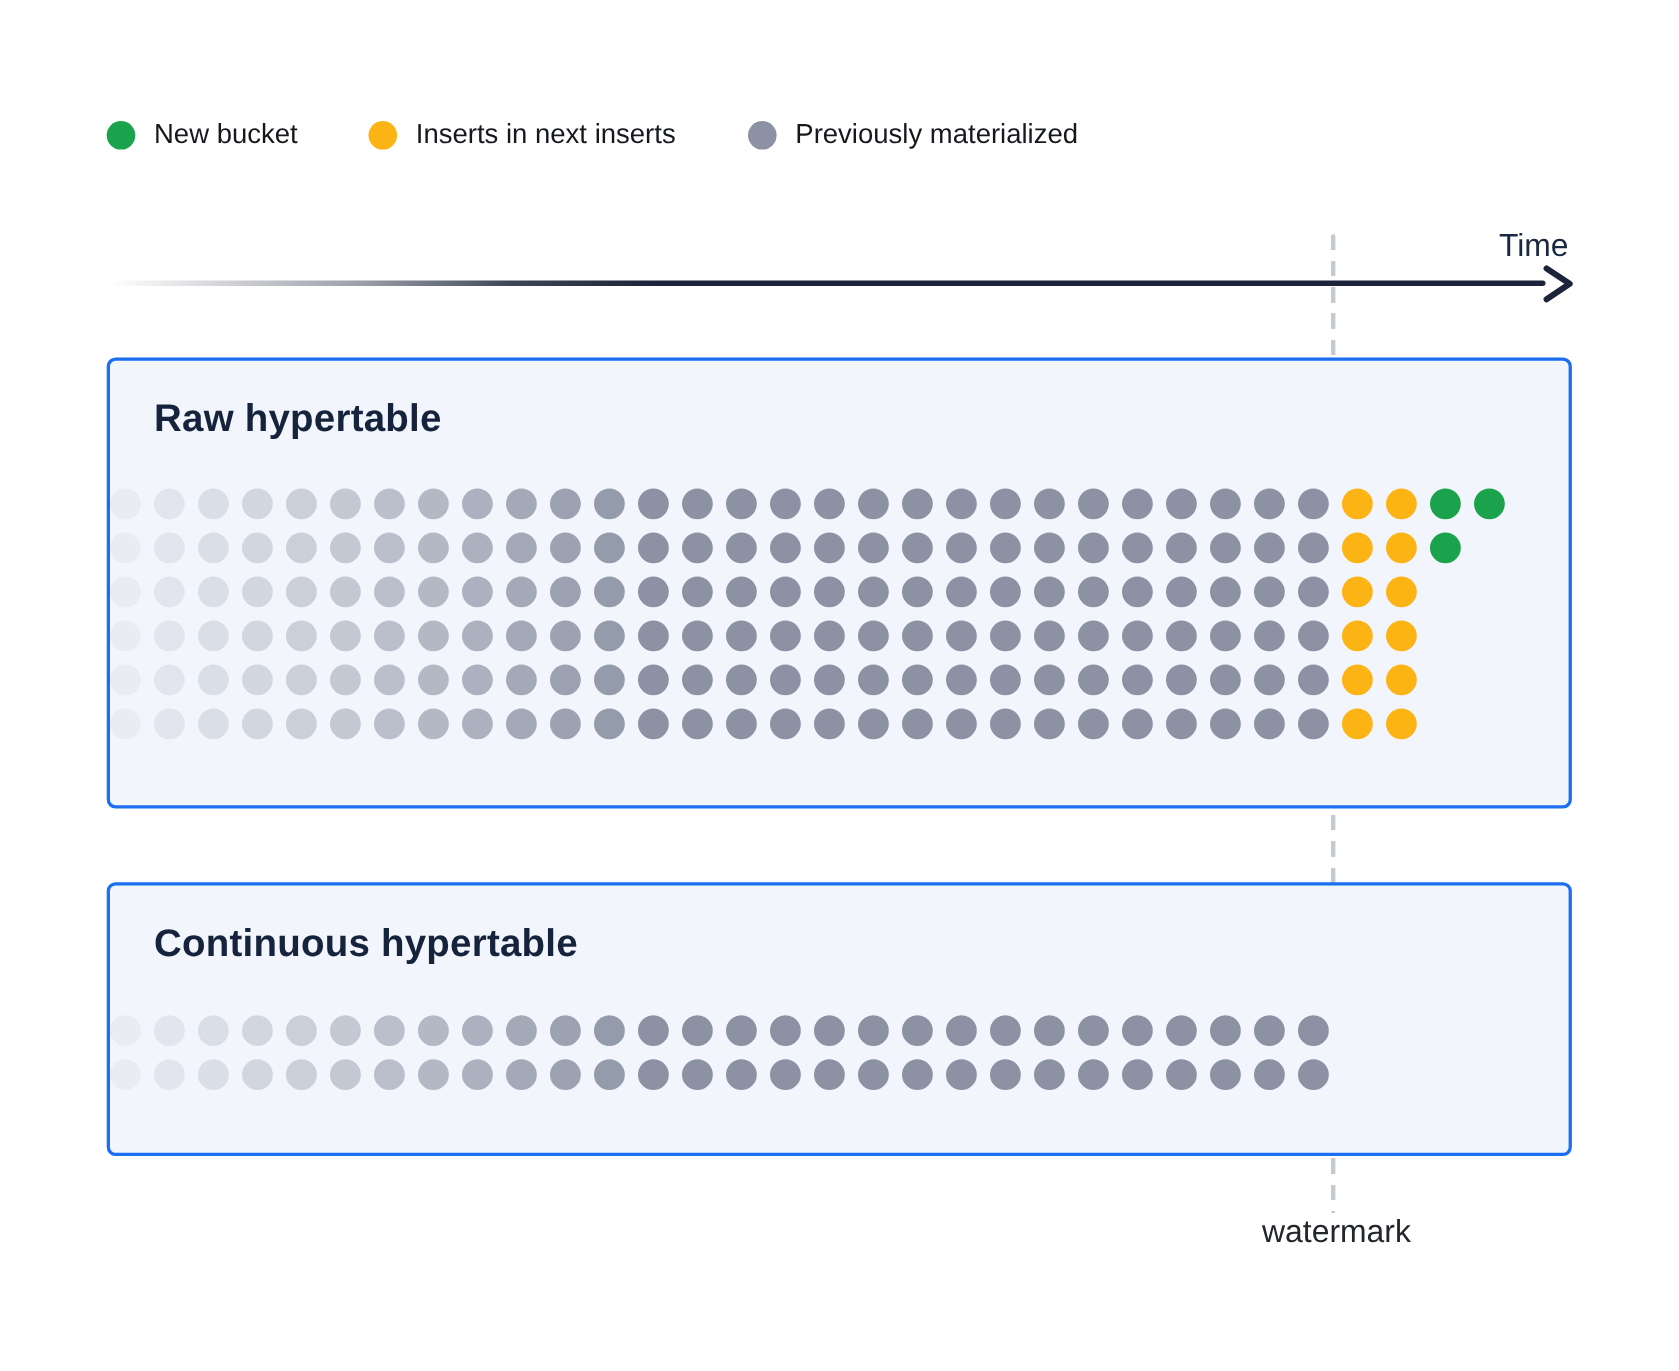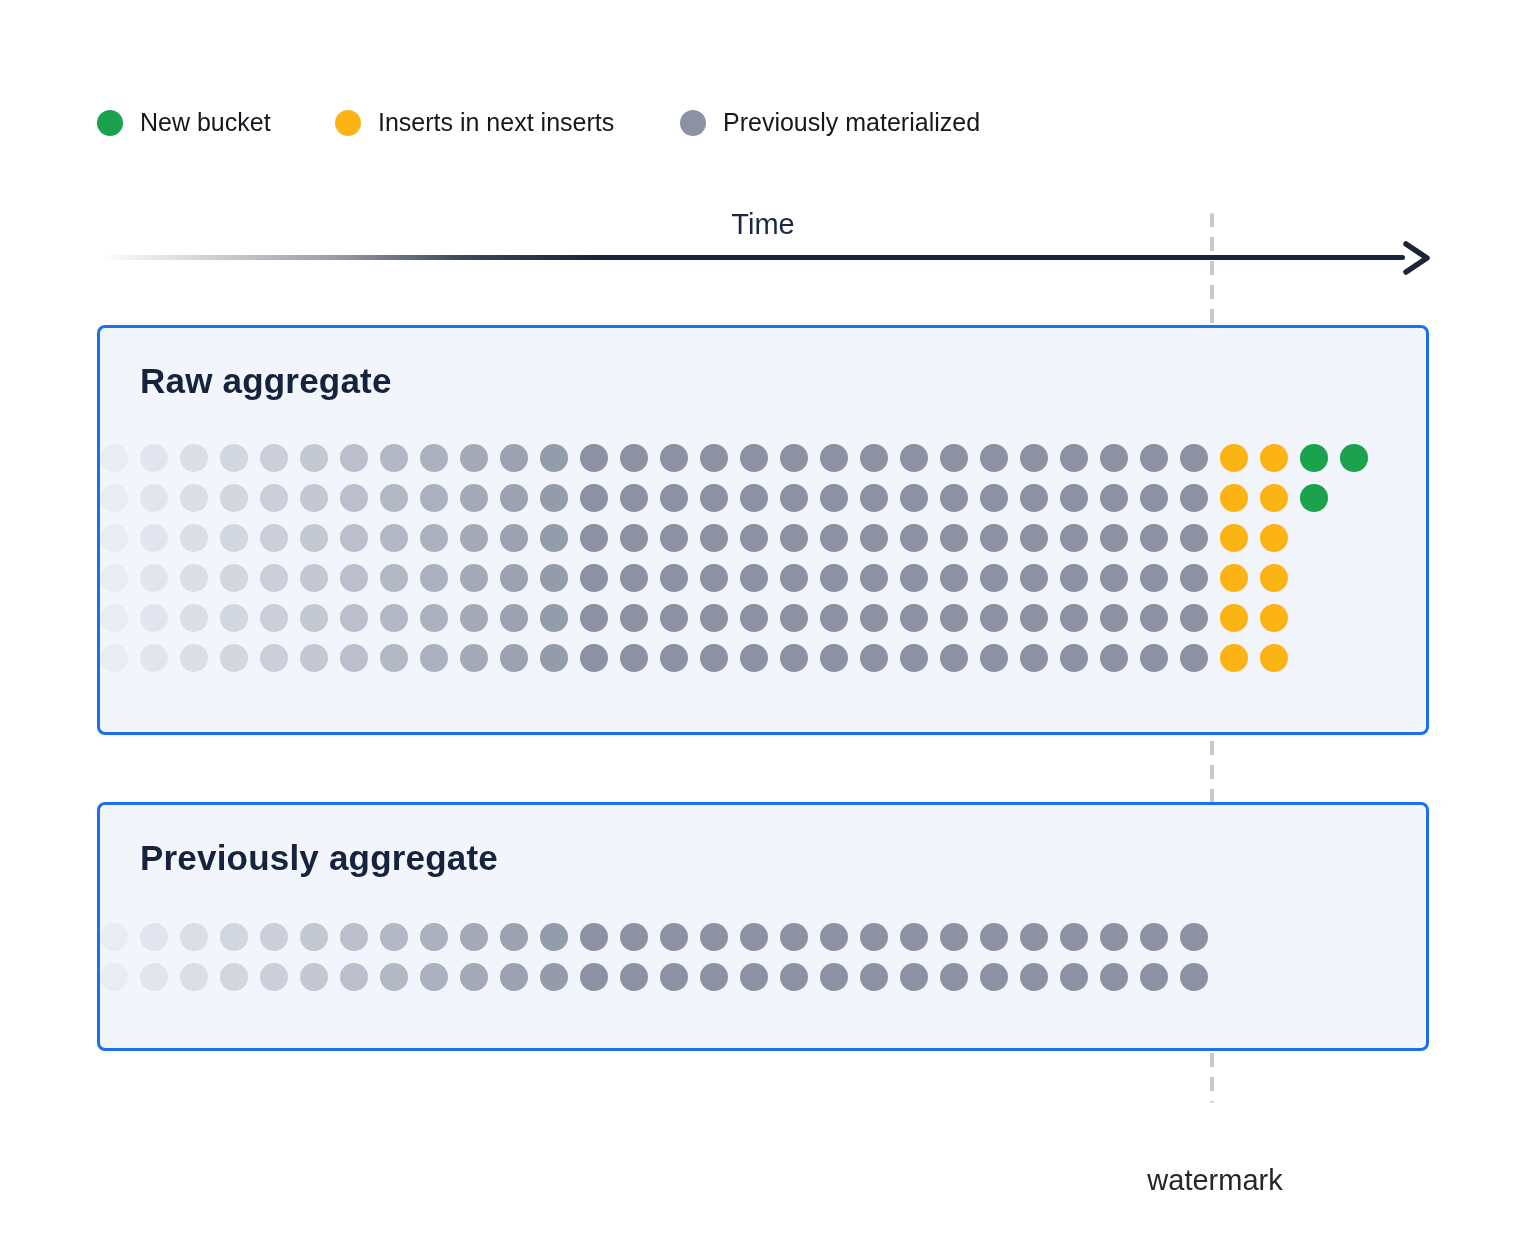--- a/index.html
+++ b/index.html
@@ -13,35 +13,35 @@
   .abs { position: absolute; }
 
   
   .legend-item { position: absolute; top: 108px; display: flex; align-items: center; gap: 17px; }
   .legend-dot { width: 26px; height: 26px; border-radius: 50%; flex: 0 0 auto; }
   .legend-label { font-size: 25px; color: #15181d; white-space: nowrap; }
 
   
   .time-label {
     left: 100px; width: 1326px; top: 208px;
-    text-align: center; font-size: 29px; color: #1b2940;
+    text-align: right; font-size: 29px; color: #1b2940;
   }
   .time-line {
     left: 100px; top: 255px; width: 1305px; height: 5px; border-radius: 3px;
     background: linear-gradient(90deg, rgba(27,36,56,0) 0%, rgba(27,36,56,0.45) 18%, rgba(27,36,56,0.85) 28%, #1b2438 38%);
   }
   .arrowhead-svg { left: 1398px; top: 239px; }
 
   
   .watermark-line {
     left: 1210px; top: 213px; width: 4px; height: 890px; border-radius: 2px;
     background: repeating-linear-gradient(to bottom, #c5cad2 0 14px, transparent 14px 24px);
   }
   .watermark-label {
-    left: 1110px; top: 1164px; width: 210px;
+    left: 1110px; top: 1104px; width: 210px;
     text-align: center; font-size: 29px; color: #23262b;
   }
 
   
   .panel {
     left: 97px; width: 1332px;
     box-sizing: border-box;
     border: 3px solid;
     border-radius: 8px;
   }
@@ -78,21 +78,21 @@
 <div class="abs time-label">Time</div>
 <div class="abs time-line"></div>
 <svg class="abs arrowhead-svg" width="36" height="38" viewBox="0 0 36 38">
   <path d="M8 5 L29 19 L8 33" fill="none" stroke-width="5.5" stroke-linecap="round" stroke-linejoin="round" style="stroke: rgb(27, 36, 56);"></path>
 </svg>
 
 <div class="abs watermark-line"></div>
 <div class="abs watermark-label">watermark</div>
 
 <div class="abs panel panel-raw" style="border-color: rgb(29, 111, 242); background: rgb(242, 245, 251);">
-  <div class="panel-title" style="color: rgb(22, 35, 60);">Raw aggregate</div>
+  <div class="panel-title" style="color: rgb(22, 35, 60);">Raw hypertable</div>
 </div>
 <div class="dot-grid grid-raw" id="grid-raw">
     <div class="dot" style="left: 0px; top: 0px; background: rgb(140, 146, 163); opacity: 0.077;"></div>
     <div class="dot" style="left: 40px; top: 0px; background: rgb(140, 146, 163); opacity: 0.154;"></div>
     <div class="dot" style="left: 80px; top: 0px; background: rgb(140, 146, 163); opacity: 0.231;"></div>
     <div class="dot" style="left: 120px; top: 0px; background: rgb(140, 146, 163); opacity: 0.308;"></div>
     <div class="dot" style="left: 160px; top: 0px; background: rgb(140, 146, 163); opacity: 0.385;"></div>
     <div class="dot" style="left: 200px; top: 0px; background: rgb(140, 146, 163); opacity: 0.462;"></div>
     <div class="dot" style="left: 240px; top: 0px; background: rgb(140, 146, 163); opacity: 0.538;"></div>
     <div class="dot" style="left: 280px; top: 0px; background: rgb(140, 146, 163); opacity: 0.615;"></div>
@@ -267,21 +267,21 @@
     <div class="dot" style="left: 920px; top: 200px; background: rgb(140, 146, 163);"></div>
     <div class="dot" style="left: 960px; top: 200px; background: rgb(140, 146, 163);"></div>
     <div class="dot" style="left: 1000px; top: 200px; background: rgb(140, 146, 163);"></div>
     <div class="dot" style="left: 1040px; top: 200px; background: rgb(140, 146, 163);"></div>
     <div class="dot" style="left: 1080px; top: 200px; background: rgb(140, 146, 163);"></div>
     <div class="dot" style="left: 1120px; top: 200px; background: rgb(252, 180, 21);"></div>
     <div class="dot" style="left: 1160px; top: 200px; background: rgb(252, 180, 21);"></div>
   </div>
 
 <div class="abs panel panel-cagg" style="border-color: rgb(29, 111, 242); background: rgb(242, 245, 251);">
-  <div class="panel-title" style="color: rgb(22, 35, 60);">Previously aggregate</div>
+  <div class="panel-title" style="color: rgb(22, 35, 60);">Continuous hypertable</div>
 </div>
 <div class="dot-grid grid-cagg" id="grid-cagg">
     <div class="dot" style="left: 0px; top: 0px; background: rgb(140, 146, 163); opacity: 0.077;"></div>
     <div class="dot" style="left: 40px; top: 0px; background: rgb(140, 146, 163); opacity: 0.154;"></div>
     <div class="dot" style="left: 80px; top: 0px; background: rgb(140, 146, 163); opacity: 0.231;"></div>
     <div class="dot" style="left: 120px; top: 0px; background: rgb(140, 146, 163); opacity: 0.308;"></div>
     <div class="dot" style="left: 160px; top: 0px; background: rgb(140, 146, 163); opacity: 0.385;"></div>
     <div class="dot" style="left: 200px; top: 0px; background: rgb(140, 146, 163); opacity: 0.462;"></div>
     <div class="dot" style="left: 240px; top: 0px; background: rgb(140, 146, 163); opacity: 0.538;"></div>
     <div class="dot" style="left: 280px; top: 0px; background: rgb(140, 146, 163); opacity: 0.615;"></div>

